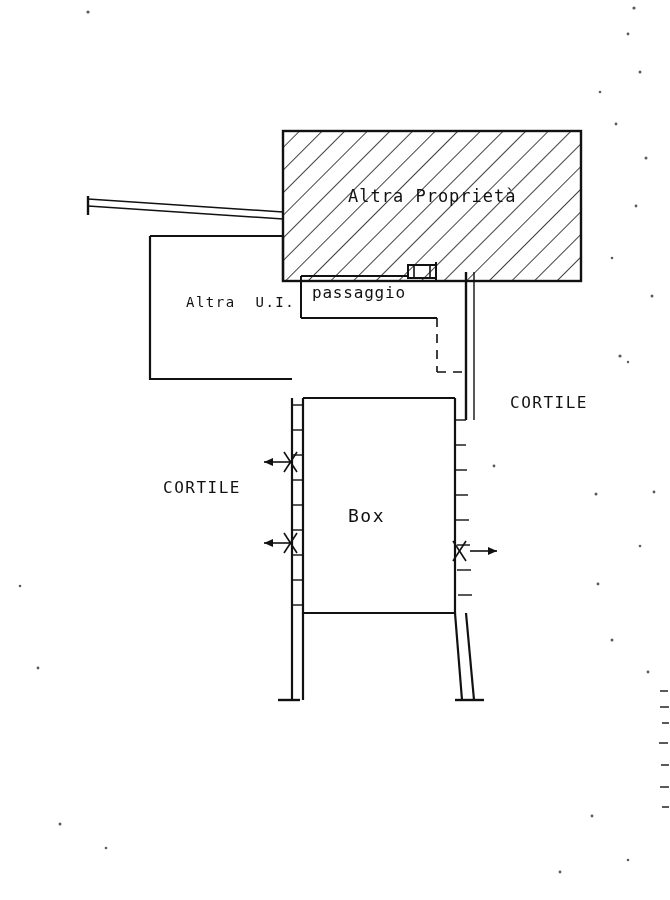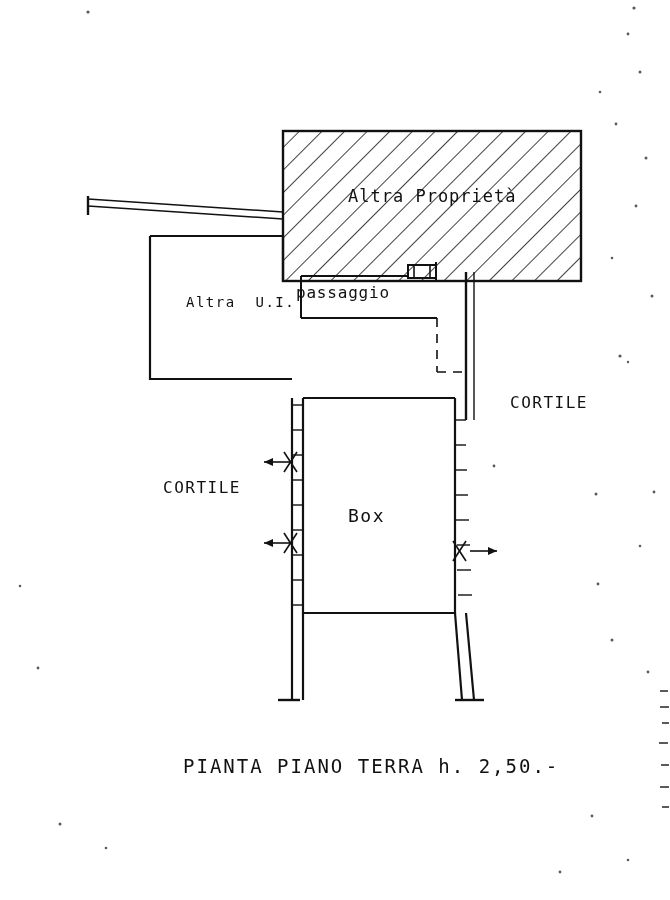--- a/index.html
+++ b/index.html
@@ -42,21 +42,21 @@
     letter-spacing: 1px;
   }
   .lbl-altra-ui {
     left: 166px;
     top: 294px;
     font-size: 14px;
     letter-spacing: 1.5px;
     margin-left: 20px;
   }
   .lbl-passaggio {
-    left: 296px;
+    left: 312px;
     top: 283px;
     font-size: 16px;
     letter-spacing: 0.8px;
   }
   .lbl-cortile-right {
     left: 510px;
     top: 393px;
     font-size: 16px;
     letter-spacing: 1.5px;
   }
@@ -213,15 +213,14 @@
       <rect x="662" y="806" width="7" height="2"></rect>
     </g>
   </svg>
 
   <div class="label lbl-altra-proprieta">Altra Proprietà</div>
   <div class="label lbl-altra-ui">Altra  U.I.</div>
   <div class="label lbl-passaggio">passaggio</div>
   <div class="label lbl-cortile-right">CORTILE</div>
   <div class="label lbl-cortile-left">CORTILE</div>
   <div class="label lbl-box">Box</div>
-  <div class="label lbl-title">PIANTA PIANO TERRA h. 2,50.-</div>
 
 </div>
 
 </body></html>

